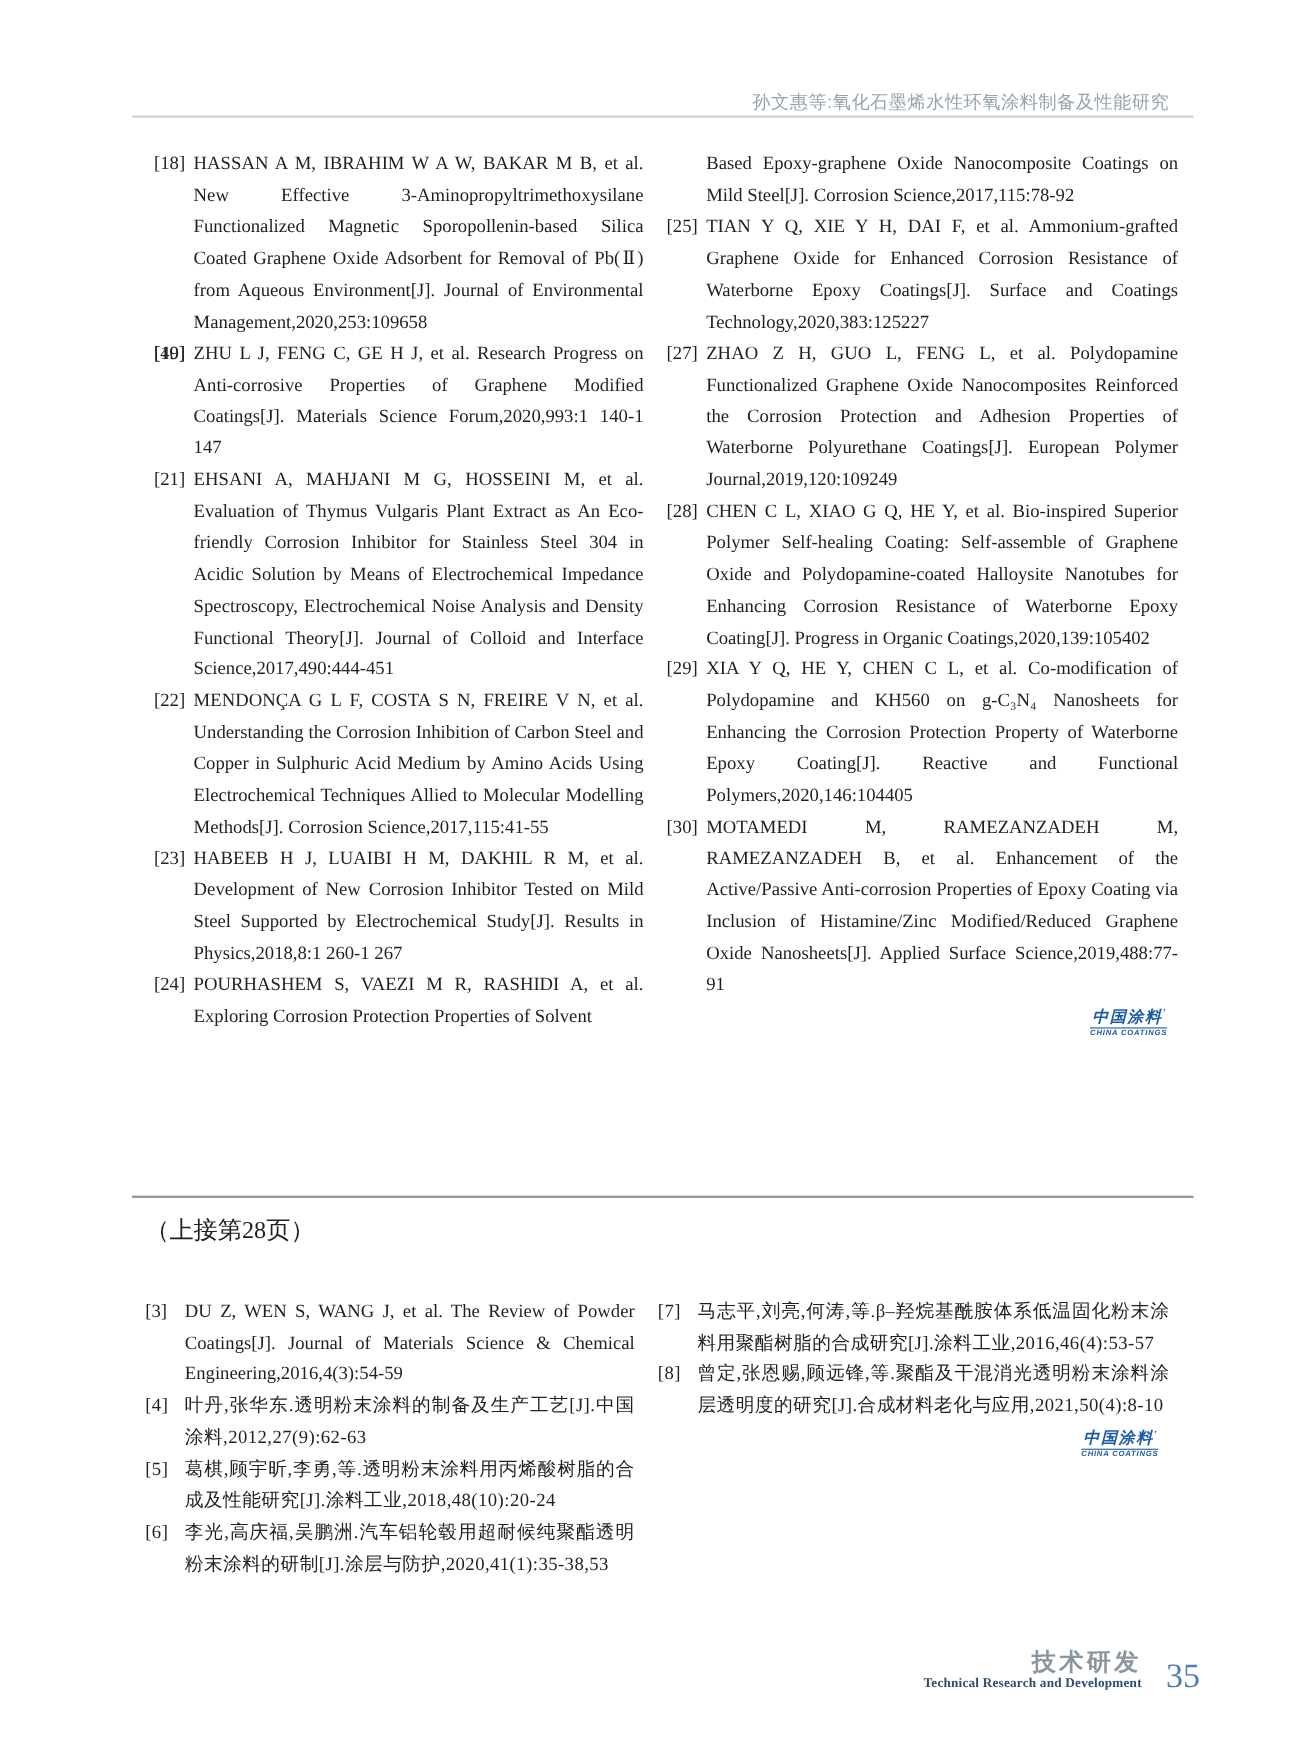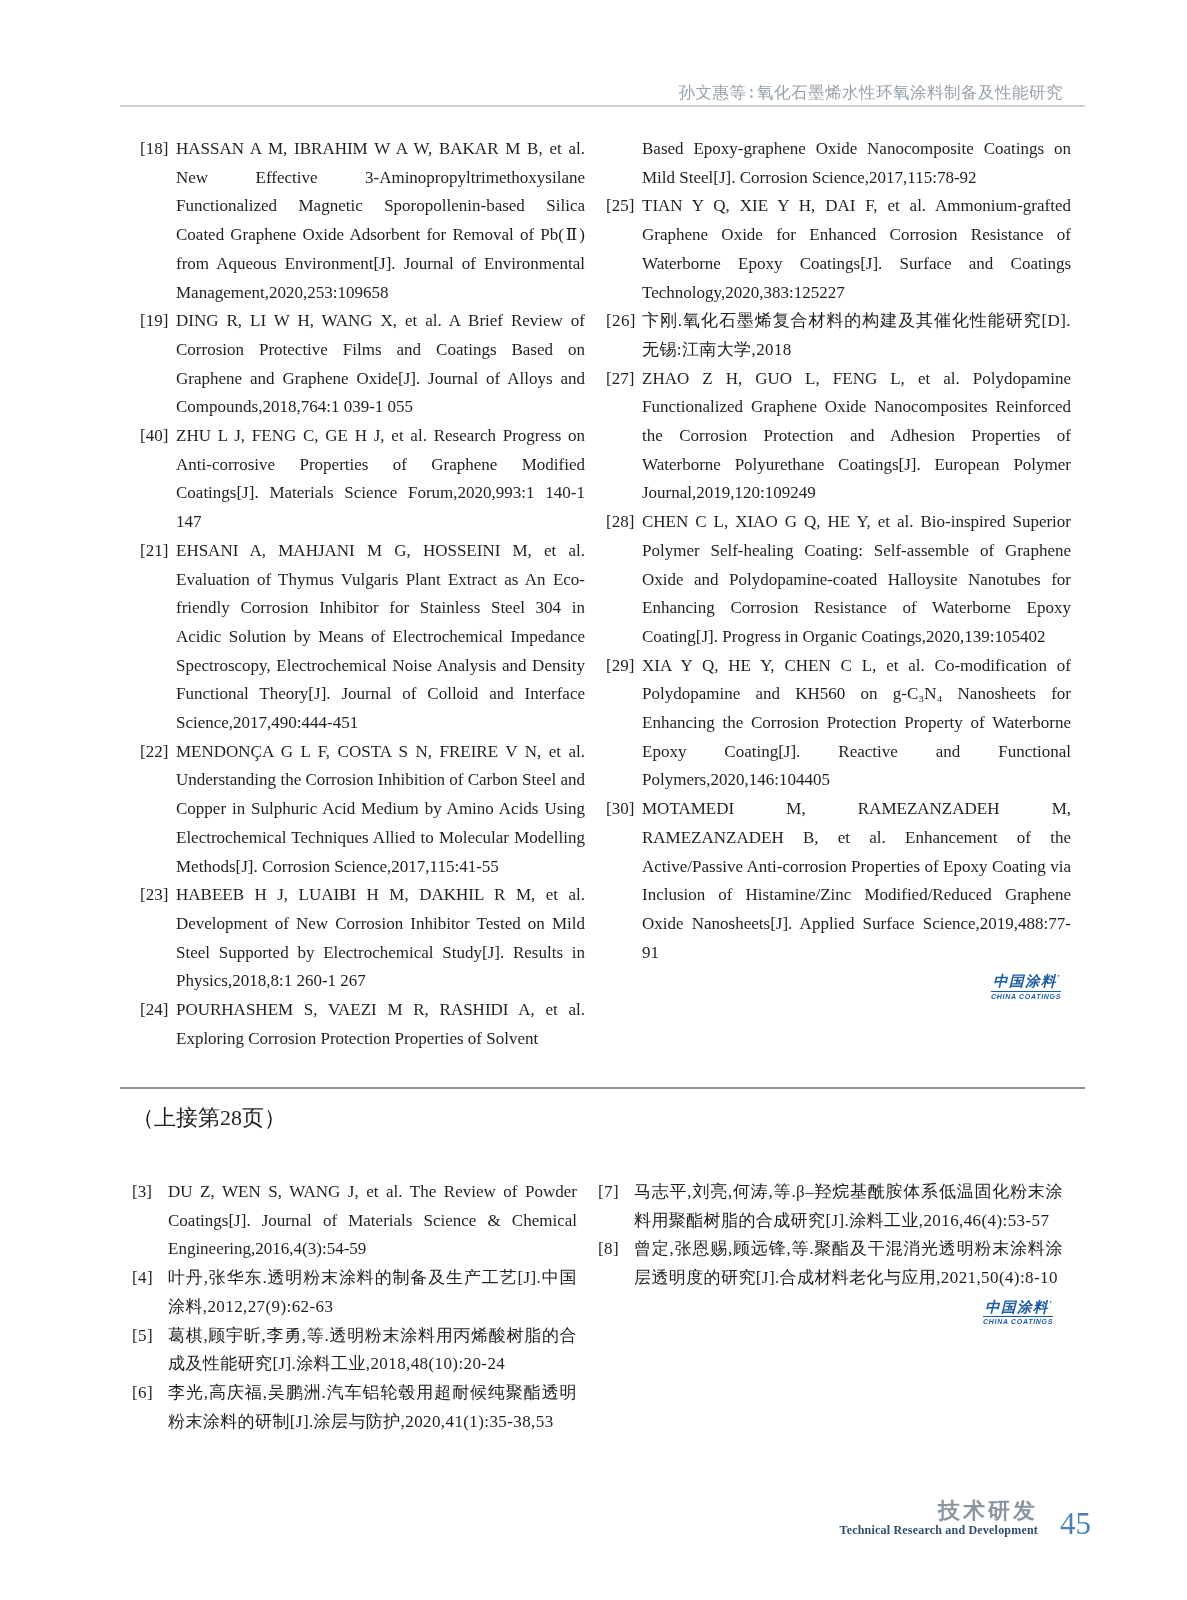--- a/index.html
+++ b/index.html
@@ -4,21 +4,21 @@
 <style>
   * { margin:0; padding:0; box-sizing:border-box; }
   html,body { background:#ffffff; }
   body {
     width:1187px; height:1600px; position:relative; overflow:hidden;
     font-family:"Liberation Serif","DejaVu Serif",serif;
     color:#1f1f1f;
   }
   .running-title {
     position:absolute; top:82px; right:124px;
-    font-family:Liberation Mono, monospace;
+    font-family:Liberation Sans, sans-serif;
     font-size:16.5px; letter-spacing:0.5px; color:#94a3ae;
   }
   .head-rule {
     position:absolute; top:105px; left:120px; width:965px; height:2px;
     background:#cdd1d4;
   }
   .refs-top { position:absolute; top:135px; left:140px; width:931px; display:flex; }
   .col-l { width:445px; margin-right:21px; }
   .col-r { width:465px; }
   .ref {
@@ -59,21 +59,20 @@
 <div class="head-rule"></div>
 
 <div class="refs-top">
   <div class="col-l">
     <div class="ref">
       <span class="num">[18]</span>
       <span>HASSAN A M, IBRAHIM W A W, BAKAR M B, et al. New Effective 3-Aminopropyltrimethoxysilane Functionalized Magnetic Sporopollenin-based Silica Coated Graphene Oxide Adsorbent for Removal of Pb(Ⅱ) from Aqueous Environment[J]. Journal of Environmental Management,2020,253:109658</span>
     </div>
     <div class="ref">
       <span class="num">[19]</span>
-      <span>DING R, LI W H, WANG X, et al. A Brief Review of Corrosion Protective Films and Coatings Based on Graphene and Graphene Oxide[J]. Journal of Alloys and Compounds,2018,764:1 039-1 055</span>
     </div>
     <div class="ref">
       <span class="num">[40]</span>
       <span>ZHU L J, FENG C, GE H J, et al. Research Progress on Anti-corrosive Properties of Graphene Modified Coatings[J]. Materials Science Forum,2020,993:1 140-1 147</span>
     </div>
     <div class="ref">
       <span class="num">[21]</span>
       <span>EHSANI A, MAHJANI M G, HOSSEINI M, et al. Evaluation of Thymus Vulgaris Plant Extract as An Eco-friendly Corrosion Inhibitor for Stainless Steel 304 in Acidic Solution by Means of Electrochemical Impedance Spectroscopy, Electrochemical Noise Analysis and Density Functional Theory[J]. Journal of Colloid and Interface Science,2017,490:444-451</span>
     </div>
     <div class="ref">
@@ -89,24 +88,20 @@
       <span>POURHASHEM S, VAEZI M R, RASHIDI A, et al. Exploring Corrosion Protection Properties of Solvent</span>
     </div>
   </div>
   <div class="col-r">
     <div class="ref">
       <span>Based Epoxy-graphene Oxide Nanocomposite Coatings on Mild Steel[J]. Corrosion Science,2017,115:78-92</span>
     </div>
     <div class="ref">
       <span class="num">[25]</span>
       <span>TIAN Y Q, XIE Y H, DAI F, et al. Ammonium-grafted Graphene Oxide for Enhanced Corrosion Resistance of Waterborne Epoxy Coatings[J]. Surface and Coatings Technology,2020,383:125227</span>
-    </div>
-    <div class="ref cn">
-      <span class="num">[26]</span>
-      <span>卞刚.氧化石墨烯复合材料的构建及其催化性能研究[D].无锡:江南大学,2018</span>
     </div>
     <div class="ref">
       <span class="num">[27]</span>
       <span>ZHAO Z H, GUO L, FENG L, et al. Polydopamine Functionalized Graphene Oxide Nanocomposites Reinforced the Corrosion Protection and Adhesion Properties of Waterborne Polyurethane Coatings[J]. European Polymer Journal,2019,120:109249</span>
     </div>
     <div class="ref">
       <span class="num">[28]</span>
       <span>CHEN C L, XIAO G Q, HE Y, et al. Bio-inspired Superior Polymer Self-healing Coating: Self-assemble of Graphene Oxide and Polydopamine-coated Halloysite Nanotubes for Enhancing Corrosion Resistance of Waterborne Epoxy Coating[J]. Progress in Organic Coatings,2020,139:105402</span>
     </div>
     <div class="ref">
@@ -161,14 +156,14 @@
     </div>
   </div>
 </div>
 
 <div class="footer">
   <div class="labels">
     <div class="cn">技术研发</div>
     <div class="en">Technical Research and Development</div>
   </div>
   <div class="bar"></div>
-  <div class="page-no">45</div>
+  <div class="page-no">35</div>
 </div>
 
 </body></html>

